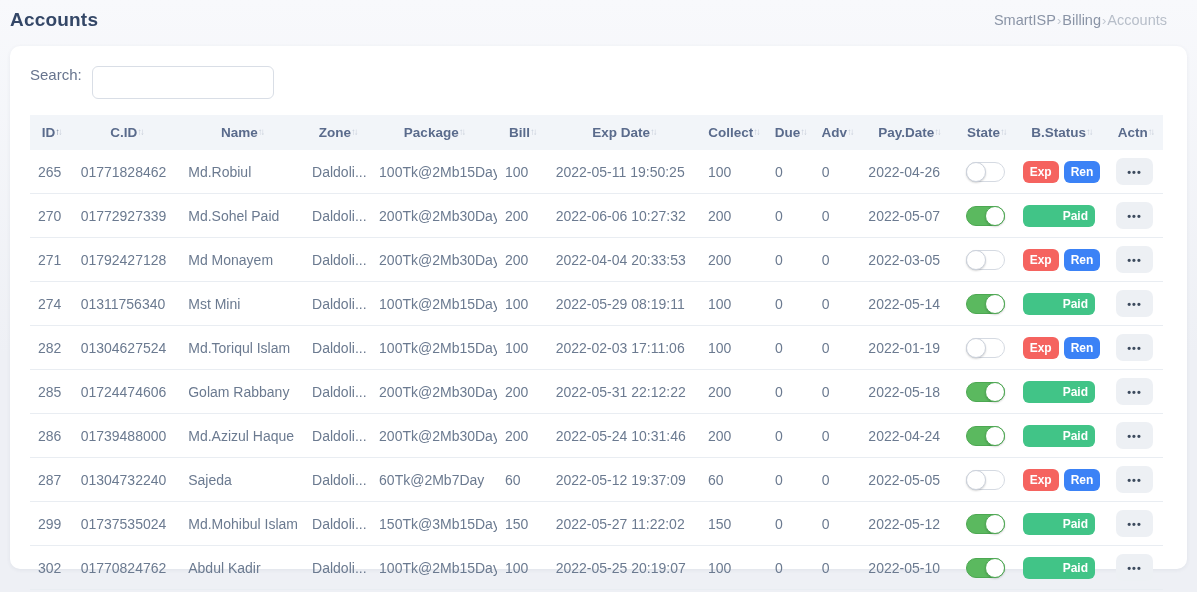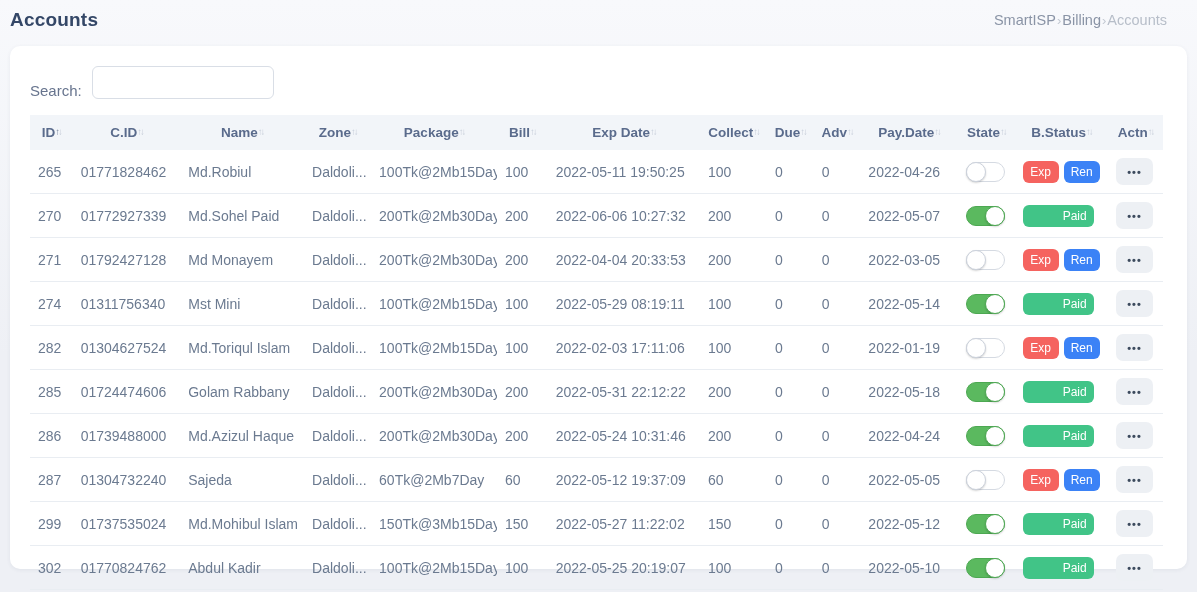--- a/index.html
+++ b/index.html
@@ -23,21 +23,21 @@
   }
   
   .toolbar { display:flex; justify-content:space-between; align-items:center; margin-bottom:16px; }
   .length-ctl { display:flex; align-items:center; gap:9px; font-size:15px; color:#67748e; }
   .pagesize {
     display:flex; align-items:center; justify-content:space-between; width:58px; height:32px;
     border:1px solid #d9dee6; border-radius:8px; padding:0 8px 0 12px; cursor:pointer;
     font-size:14px; color:#5b6b84; background:#fff;
   }
   .updown { display:flex; flex-direction:column; line-height:5px; font-size:8px; color:#3c4a5d; }
-  .search-ctl { display:flex; align-items:flex-end; gap:10px; font-size:15px; color:#67748e; }
+  .search-ctl { display:flex; align-items:flex-start; gap:10px; font-size:15px; color:#67748e; }
   .search-input {
     width:182px; height:33px; border:1px solid #d9dee6; border-radius:6px;
     padding:0 10px; font-size:14px; color:#5b6b84; outline:none; background:#fff;
   }
   
   table { width:1133px; border-collapse:collapse; table-layout:fixed; }
   thead th {
     background:#f2f5f9; color:#5a6b8c; font-size:13.5px; font-weight:700;
     text-align:left; padding:10px 8px; white-space:nowrap; cursor:pointer;
   }
@@ -54,21 +54,21 @@
   col.c-bstat{width:92px} col.c-actn{width:54px}
   
   .toggle { display:inline-block; width:39px; height:20px; border-radius:11px; background:#fff;
     border:1px solid #d5dae2; position:relative; cursor:pointer; vertical-align:middle; }
   .knob { position:absolute; left:-1px; top:-1px; width:20px; height:20px; border-radius:50%;
     background:#fff; border:1px solid #ccd2dc; box-shadow:0 1px 2px rgba(0,0,0,.18); }
   .toggle[data-on="true"] { background:#5bb95f; border-color:#4da852; }
   .toggle[data-on="true"] .knob { left:auto; right:-1px; border-color:#4da852; }
   
   .badge { display:inline-block; min-width:36px; text-align:center; padding:4px 7px;
-    border-radius:6px; color:#fff; font-size:12px; font-weight:400; margin-right:5px; }
+    border-radius:6px; color:#fff; font-size:12px; font-weight:700; margin-right:5px; }
   .badge:empty { display:none; }
   .badge[data-kind="paid"] { background:#41c487; }
   .badge[data-kind="exp"]  { background:#f5635f; cursor:default; }
   .badge[data-kind="ren"]  { background:#3b82f6; cursor:pointer; }
   .badge[data-kind="paid"] { cursor:default;padding-left:40px; }
   
   .actn { background:#edf0f4; border:none; border-radius:7px; height:27px; width:37px;
     color:#3c4a5d; font-weight:700; font-size:11px; letter-spacing:1px; cursor:pointer; }
 </style>
 </head>

